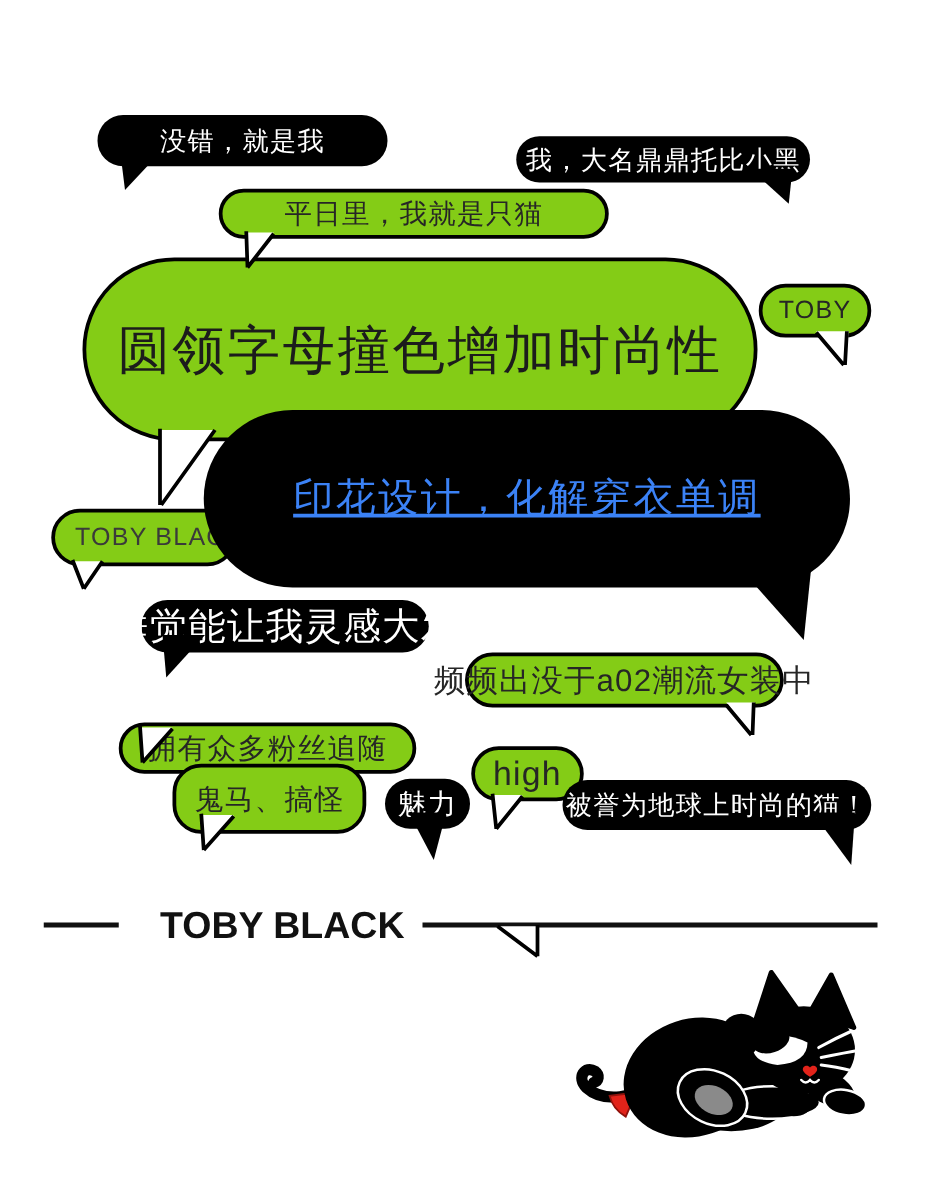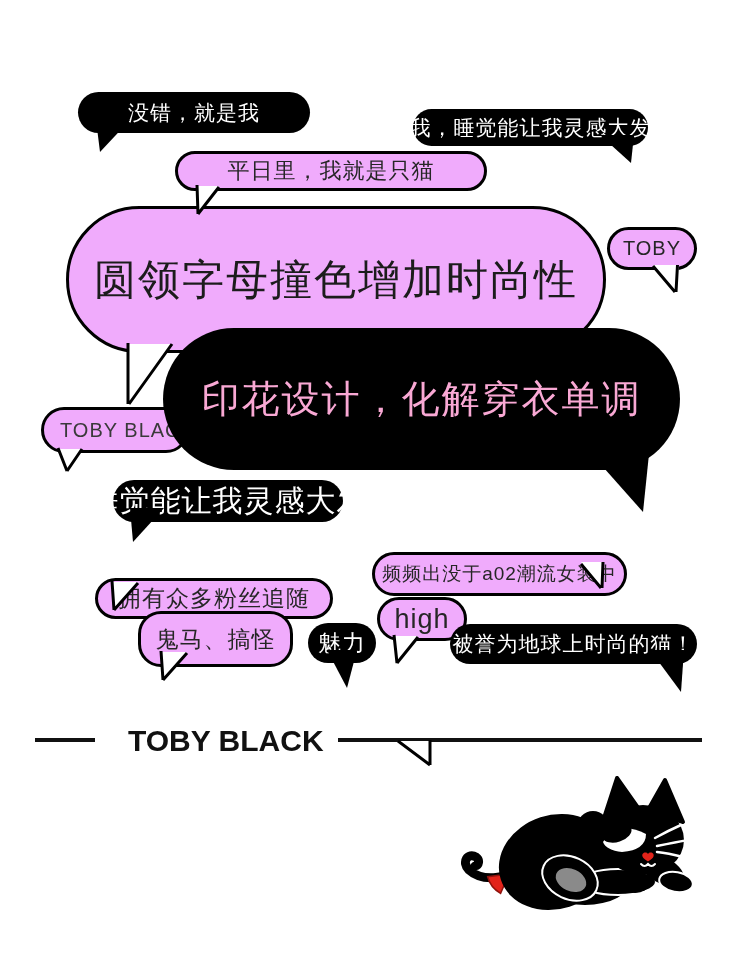--- a/index.html
+++ b/index.html
@@ -6,24 +6,24 @@
   body{
     width:750px;height:962px;position:relative;overflow:hidden;
     background:#ffffff;
     font-family:"Liberation Sans", sans-serif;
   }
   .bubble{
     position:absolute;display:flex;align-items:center;justify-content:center;
     white-space:nowrap;box-sizing:border-box;letter-spacing:1px;
   }
   .bubble.black{background:#000;color:#fff;}
-  .bubble.white{background:#f0abfc;border:3px solid #000;color:#262626;}
+  .bubble.white{background:#84cc16;border:3px solid #000;color:#262626;}
   .tail{position:absolute;pointer-events:none;}
   .big-text{font-size:42px;font-weight:500;color:#1c1c1c;letter-spacing:2px;}
-  .big-text-inv{font-size:38px;font-weight:500;color:#f9a8d4;letter-spacing:2px;}
+  .big-text-inv{font-size:32px;font-weight:500;color:#3b82f6;letter-spacing:2px;text-decoration:underline;}
   .footer-line{position:absolute;height:4px;background:#111;}
   .brand{
     position:absolute;font-size:30px;font-weight:800;color:#111;
     letter-spacing:0px;
   }
 </style>
 </head>
 <body>
 
 <div class="bubble white" style="left:66px;top:206px;width:540px;height:147px;border-radius:74px;">
@@ -59,21 +59,21 @@
 </svg>
 
 <div class="bubble black" style="left:78px;top:92px;width:232px;height:41px;border-radius:21px;font-size:21px;">
   <span>没错，就是我</span>
 </div>
 <svg class="tail" style="left:92px;top:118px;" width="44" height="36" viewBox="0 0 44 36">
   <polygon points="4,2 38,2 8,34" fill="#000"></polygon>
 </svg>
 
 <div class="bubble black" style="left:413px;top:109px;width:235px;height:37px;border-radius:19px;font-size:21px;">
-  <span>我，睡觉能让我灵感大发</span>
+  <span>我，大名鼎鼎托比小黑</span>
 </div>
 <svg class="tail" style="left:596px;top:133px;" width="42" height="32" viewBox="0 0 42 32">
   <polygon points="4,2 38,2 35,30" fill="#000"></polygon>
 </svg>
 
 <div class="bubble white" style="left:607px;top:227px;width:90px;height:43px;border-radius:22px;font-size:20px;letter-spacing:1px;">
   <span>TOBY</span>
 </div>
 <svg class="tail" style="left:648px;top:263px;" width="36" height="32" viewBox="0 0 36 32">
   <polygon points="5,2 31,2 28,29" fill="#ffffff"></polygon>
@@ -88,21 +88,21 @@
 </svg>
 
 <div class="bubble white" style="left:95px;top:546px;width:238px;height:41px;border-radius:21px;font-size:23px;margin-top:32px;">
   <span>拥有众多粉丝追随</span>
 </div>
 <svg class="tail" style="left:106px;top:580px;" width="40" height="32" viewBox="0 0 40 32">
   <polygon points="6,2 32,2 8,30" fill="#ffffff"></polygon>
   <path d="M6,1 L8,30 M32,3 L8,30" stroke="#000" stroke-width="3" fill="none"></path>
 </svg>
 
-<div class="bubble white" style="left:372px;top:552px;width:255px;height:44px;border-radius:22px;font-size:19px;">
+<div class="bubble white" style="left:372px;top:522px;width:255px;height:44px;border-radius:22px;font-size:25px;">
   <span>频频出没于a02潮流女装中</span>
 </div>
 <svg class="tail" style="left:575px;top:560px;" width="34" height="32" viewBox="0 0 34 32">
   <polygon points="6,2 29,2 27,29" fill="#ffffff"></polygon>
   <path d="M6,4 L26,28 M28,2 L27,28" stroke="#000" stroke-width="3" fill="none"></path>
 </svg>
 
 <div class="bubble white" style="left:138px;top:611px;width:155px;height:56px;border-radius:23px;font-size:23px;">
   <span>鬼马、搞怪</span>
 </div>

